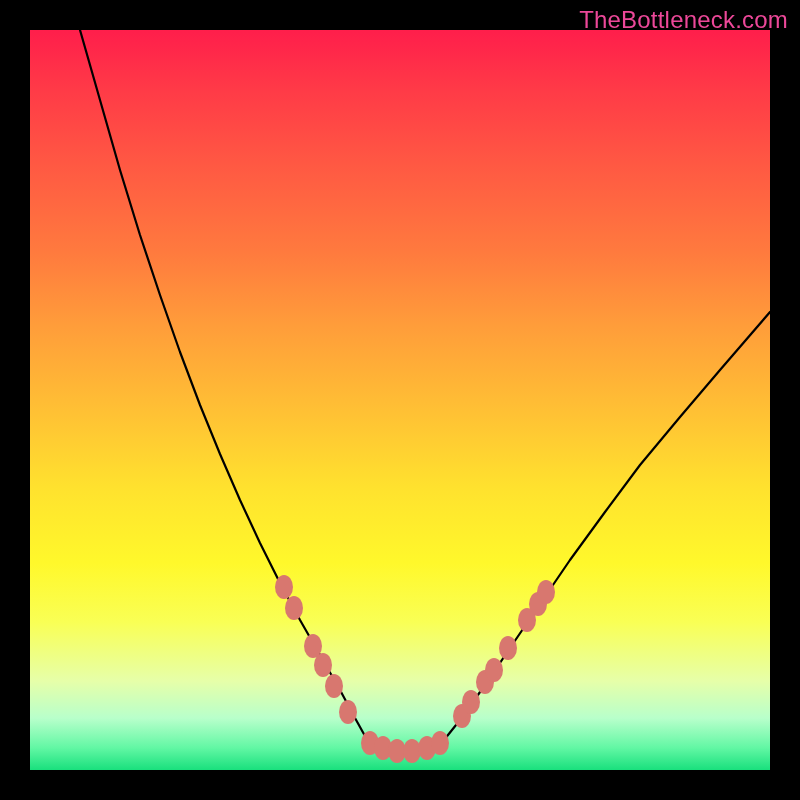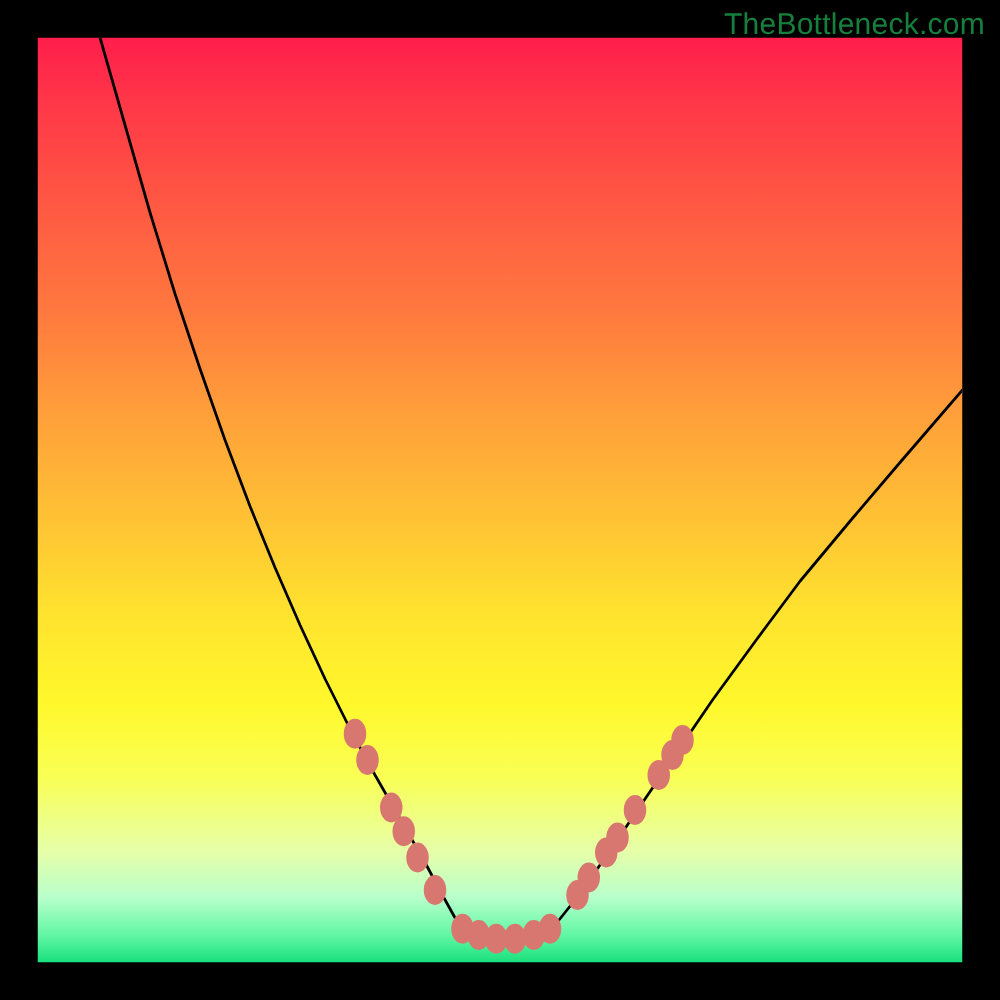--- a/index.html
+++ b/index.html
@@ -43,21 +43,21 @@
       #e6ffa9 88%,
       #b8ffcb 93%,
       #62f7a4 97%,
       #19e07d 100%
     );
   }
   .watermark {
     position: absolute;
     top: 6px;
     right: 12px;
-    color: #15803d;
+    color: #ec4899;
     font-size: 24px;
     font-weight: 500;
     letter-spacing: 0.2px;
     pointer-events: none;
   }
   svg {
     position: absolute;
     inset: 0;
   }
 </style>

